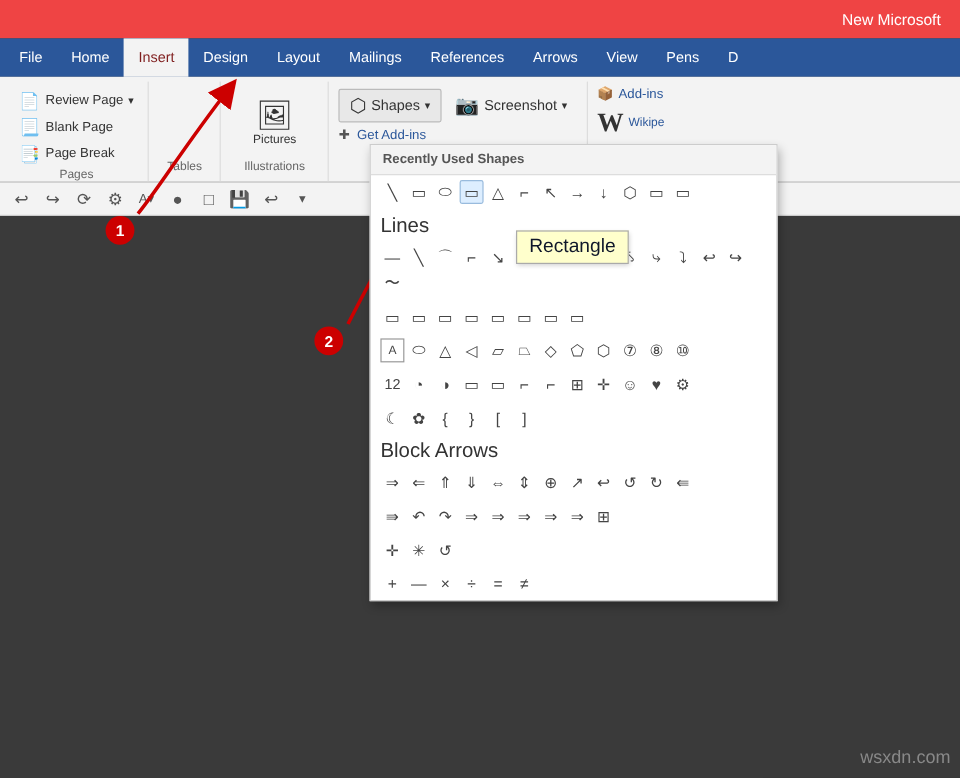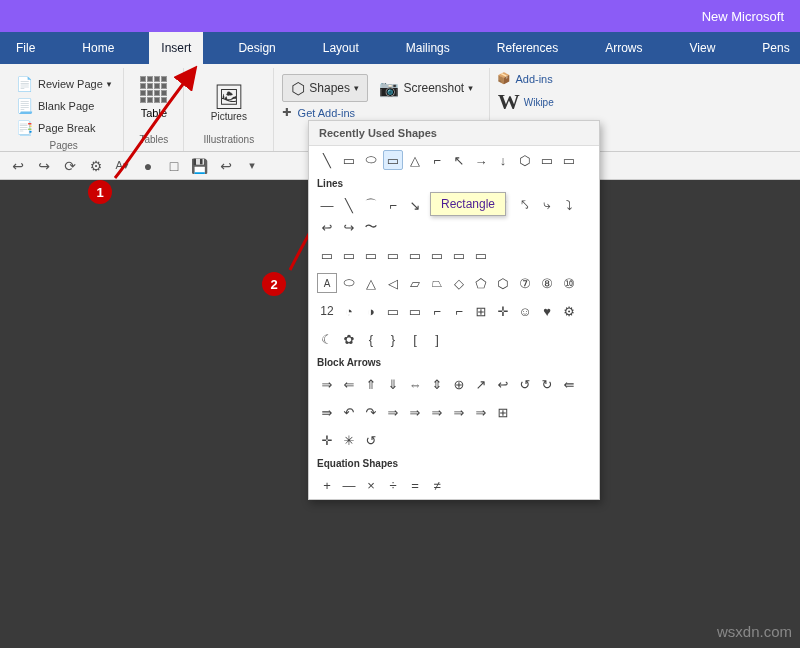--- a/index.html
+++ b/index.html
@@ -7,51 +7,50 @@
       font-family: 'Segoe UI', Arial, sans-serif;
       background: #3a3a3a;
       width: 800px;
       height: 648px;
       overflow: hidden;
       position: relative;
     }
 
     
     .title-bar {
-      background: #8b5cf6;
+      background: #ef4444;
       height: 32px;
       display: flex;
       align-items: center;
       justify-content: flex-end;
       padding-right: 16px;
       color: white;
       font-size: 13px;
     }
 
     
     .menu-tabs {
       display: flex;
       align-items: flex-start;
       background: #2b579a;
       height: 32px;
       padding-left: 4px;
-      gap: 23px;
     }
     .menu-tab {
       color: white;
       font-size: 12px;
       padding: 4px 12px;
       cursor: pointer;
       height: 100%;
       display: flex;
       align-items: center;
     }
     .menu-tab.active {
       background: #f3f3f3;
-      color: #0f172a;
+      color: #7f1d1d;
     }
 
     
     .ribbon-toolbar {
       background: #f3f3f3;
       height: 88px;
       display: flex;
       align-items: stretch;
       padding: 4px 4px 0 4px;
       border-bottom: 1px solid #ccc;
@@ -165,21 +164,21 @@
       font-size: 12px;
       color: #333;
       height: 28px;
     }
 
     
     .dropdown-panel {
       position: absolute;
       top: 120px;
       left: 308px;
-      width: 292px;
+      width: 340px;
       background: white;
       border: 1px solid #ccc;
       box-shadow: 2px 4px 8px rgba(0,0,0,0.3);
       z-index: 100;
       font-size: 11px;
     }
 
     .dropdown-header {
       background: #f3f3f3;
       padding: 6px 10px;
@@ -207,33 +206,33 @@
       color: #444;
     }
     .shape-item.highlighted {
       background: #ddeeff;
       border: 1px solid #99bbdd;
       border-radius: 2px;
     }
 
     .section-label {
       padding: 4px 8px 2px;
-      font-weight: 700;
-      font-size: 10px;
+      font-weight: 400;
+      font-size: 17px;
       color: #333;
     }
 
     
     .rect-tooltip {
       position: absolute;
       background: #ffffcc;
       border: 1px solid #aaa;
       padding: 4px 10px;
-      font-size: 12px;
-      color: #4c1d95;
+      font-size: 16px;
+      color: #0f172a;
       z-index: 200;
       top: 192px;
       left: 430px;
       box-shadow: 1px 2px 4px rgba(0,0,0,0.2);
     }
 
     
     .quick-access {
       background: #f3f3f3;
       height: 28px;
@@ -342,41 +341,20 @@
       </div>
       <div class="pages-item">
         <span class="pages-item-icon">📑</span>
         <span>Page Break</span>
       </div>
     </div>
     <span class="ribbon-group-label">Pages</span>
   </div>
 
   <div class="ribbon-group" style="min-width:60px;">
-    <div class="table-btn">
-      <div class="table-grid">
-        <div class="table-cell"></div>
-          <div class="table-cell"></div>
-          <div class="table-cell"></div>
-          <div class="table-cell"></div>
-        <div class="table-cell"></div>
-          <div class="table-cell"></div>
-          <div class="table-cell"></div>
-          <div class="table-cell"></div>
-        <div class="table-cell"></div>
-          <div class="table-cell"></div>
-          <div class="table-cell"></div>
-          <div class="table-cell"></div>
-        <div class="table-cell"></div>
-          <div class="table-cell"></div>
-          <div class="table-cell"></div>
-          <div class="table-cell"></div>
-      </div>
-      <span style="font-size:11px;margin-top:4px;">Table</span>
-    </div>
     <span class="ribbon-group-label">Tables</span>
   </div>
 
   <div class="ribbon-group" style="min-width:90px;">
     <div style="display:flex;gap:4px;align-items:center;flex:1;">
       <div class="ribbon-item">
         <span class="ribbon-item-icon">🖼</span>
         <span class="ribbon-item-label">Pictures</span>
       </div>
     </div>
@@ -544,21 +522,20 @@
       <div class="shape-item">⇒</div>
       <div class="shape-item">⇒</div>
       <div class="shape-item">⊞</div>
     </div>
     <div class="shapes-row">
       <div class="shape-item">✛</div>
       <div class="shape-item">✳</div>
       <div class="shape-item">↺</div>
     </div>
 
-    <div class="section-label">Equation Shapes</div>
     <div class="shapes-row">
       <div class="shape-item">+</div>
       <div class="shape-item">—</div>
       <div class="shape-item">×</div>
       <div class="shape-item">÷</div>
       <div class="shape-item">=</div>
       <div class="shape-item">≠</div>
     </div>
   </div>
 </div>

